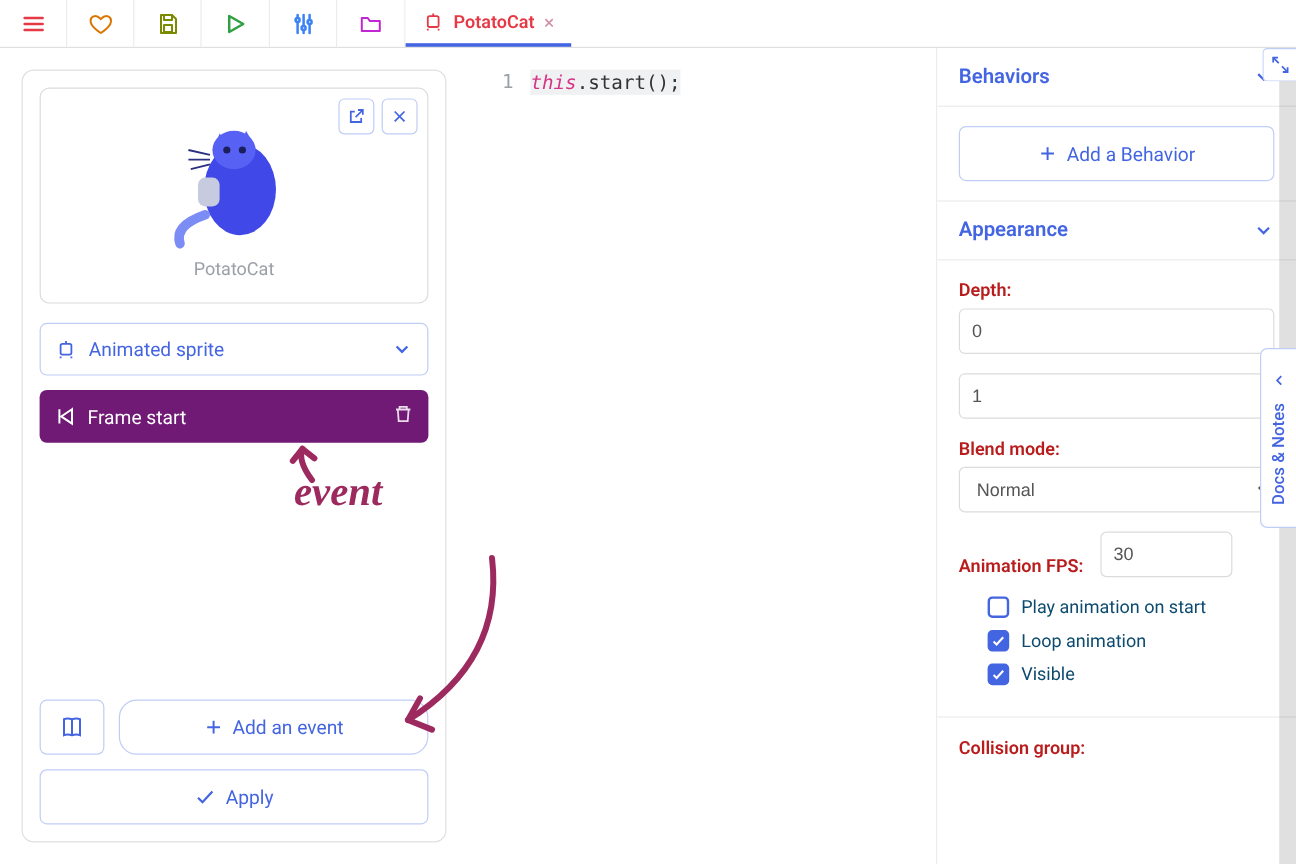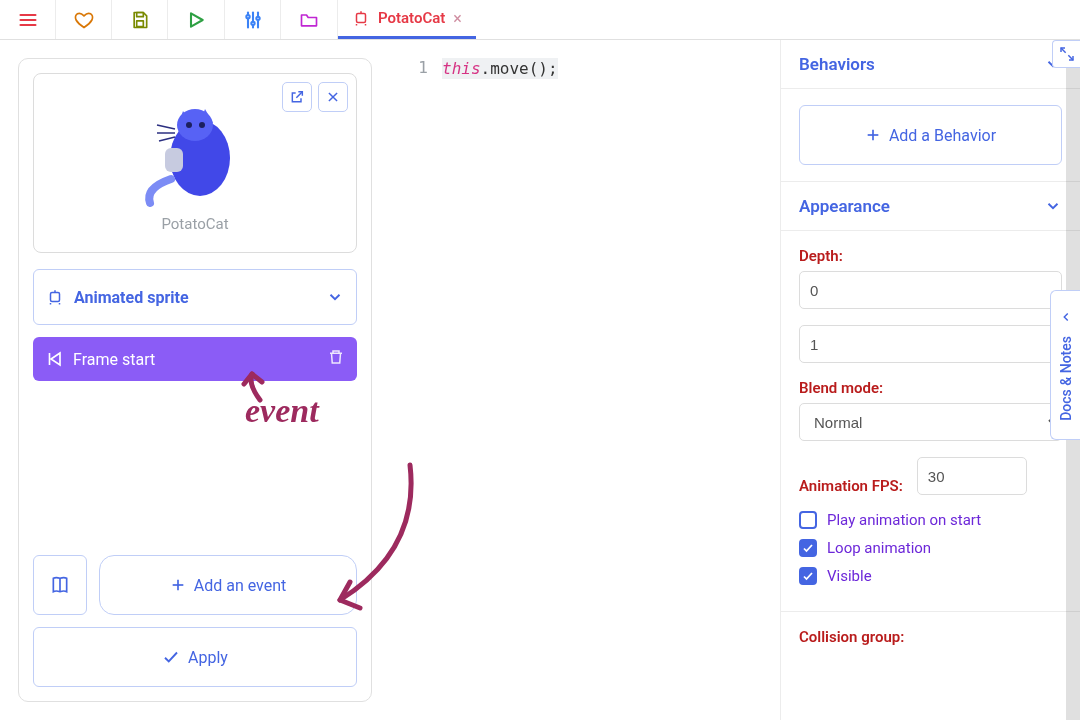--- a/index.html
+++ b/index.html
@@ -109,36 +109,35 @@
   .preview-name {
     color: #9aa0a6;
     font-size: 15px;
     margin-top: 2px;
   }
 
   .select-row {
     margin-top: 16px;
     border: 1px solid #c0cef7;
     border-radius: 6px;
-    height: 56px;
+    height: 44px;
     display: flex;
     align-items: center;
     padding: 0 12px;
     color: #4465e2;
     cursor: pointer;
     font-size: 16px;
     gap: 10px;
-    font-weight: bold;
   }
   .select-row .chev {
     margin-left: auto;
   }
   .event-row {
     margin-top: 12px;
-    background: #8b5cf6;
+    background: #701a75;
     border-radius: 6px;
     height: 44px;
     display: flex;
     align-items: center;
     padding: 0 12px;
     color: #fff;
     font-size: 16px;
     gap: 10px;
     cursor: pointer;
   }
@@ -150,21 +149,21 @@
     flex-direction: column;
     gap: 12px;
   }
   .row-pair {
     display: flex;
     gap: 12px;
   }
   .outline-btn {
     border: 1px solid #c0cef7;
     border-radius: 6px;
-    height: 60px;
+    height: 46px;
     display: flex;
     align-items: center;
     justify-content: center;
     color: #4465e2;
     cursor: pointer;
     gap: 8px;
     font-size: 16px;
     background: #fff;
   }
   .outline-btn.small { width: 54px; }
@@ -251,21 +250,22 @@
     margin-bottom: 16px;
   }
   .inline-field .field-label { margin: 0; }
   .inline-field .text-input { width: 110px; }
   .check-row {
     display: flex;
     align-items: center;
     gap: 10px;
     margin-bottom: 10px;
     font-size: 15px;
-    color: #6d28d9;
+    color: #0c4a6e;
+    margin-left: 24px;
   }
   .cb {
     width: 18px;
     height: 18px;
     border: 2px solid #4465e2;
     border-radius: 4px;
     display: inline-flex;
     align-items: center;
     justify-content: center;
     cursor: pointer;
@@ -486,21 +486,21 @@
           <span>Apply</span>
         </div>
       </div>
 
     </div>
   </div>
 
   <div class="code-area">
     <div class="gutter">1</div>
     <div class="code-line">
-      <span class="hilite"><span class="kw">this</span><span class="fn">.move();</span></span>
+      <span class="hilite"><span class="kw">this</span><span class="fn">.start();</span></span>
     </div>
   </div>
 
   <div class="right-panel">
 
     <div class="accordion-header">
       <span>Behaviors</span>
       <svg width="18" height="18" viewBox="0 0 24 24" fill="none" stroke="currentColor" stroke-width="2.5">
           <polyline points="6 9 12 15 18 9"></polyline>
         </svg>

